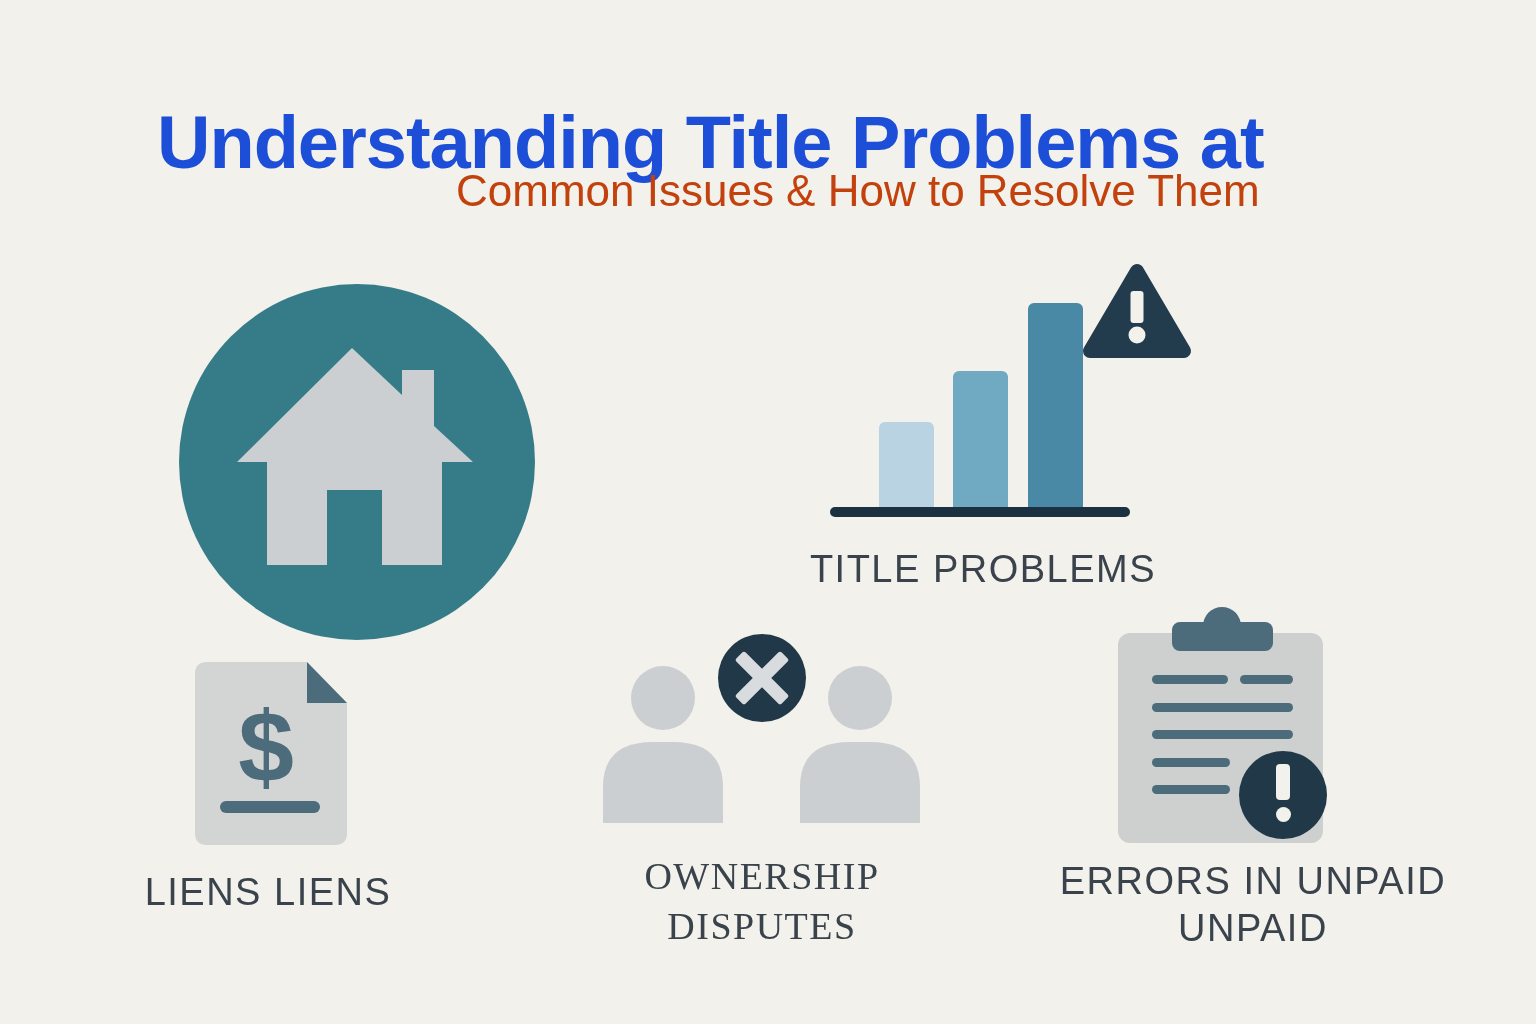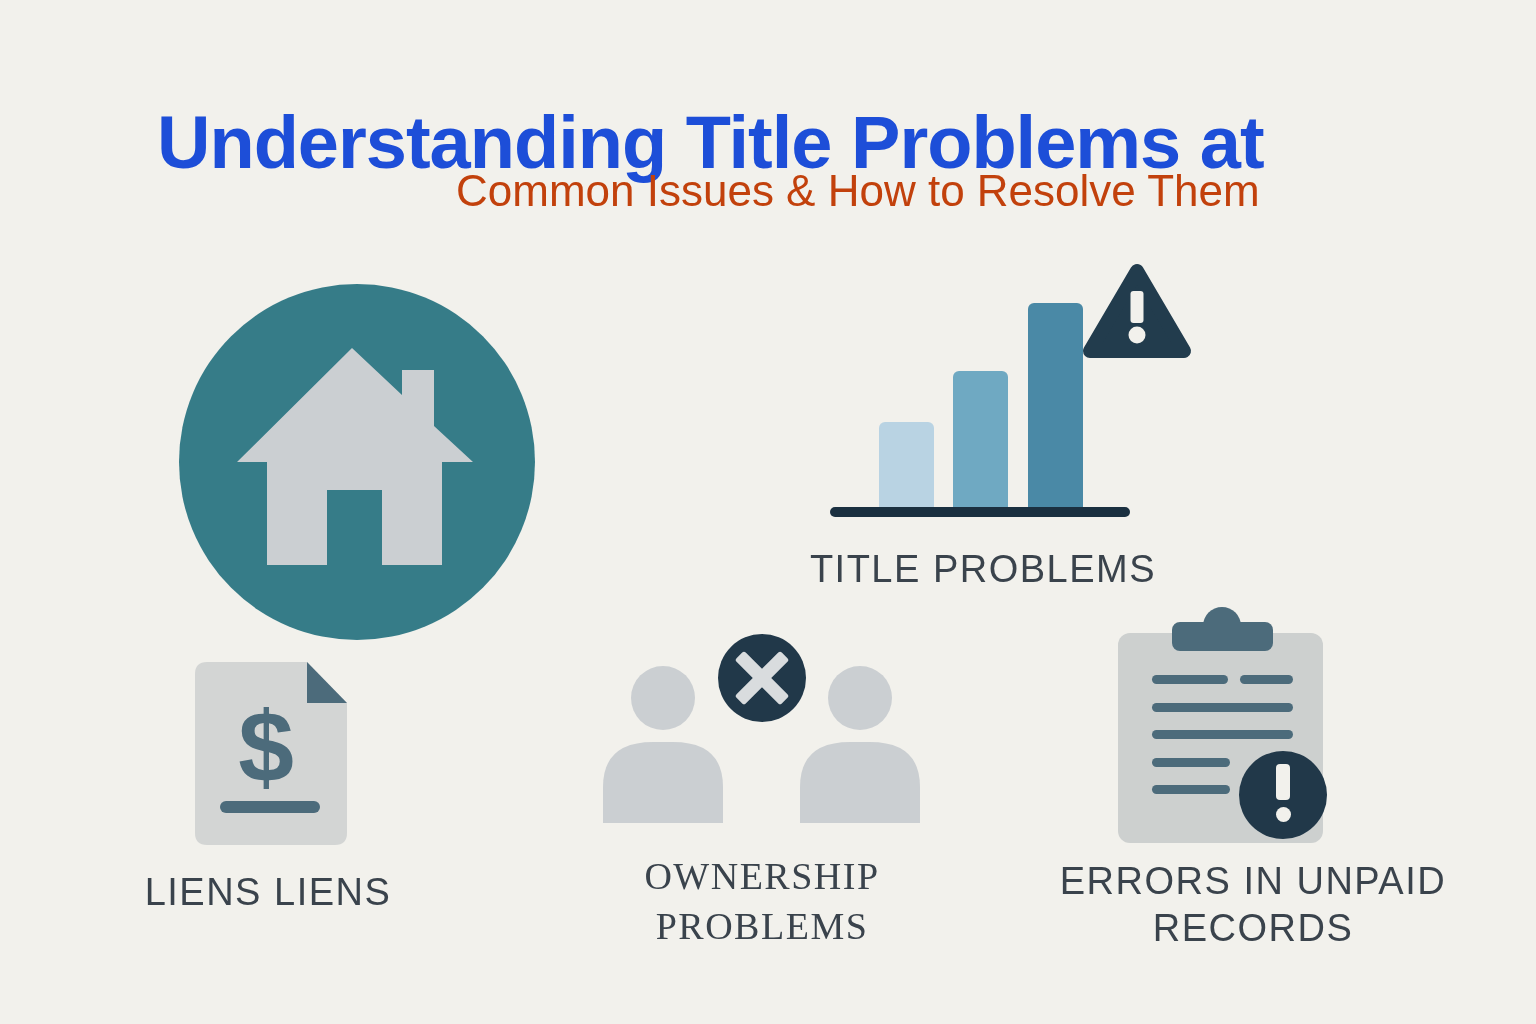--- a/index.html
+++ b/index.html
@@ -137,36 +137,36 @@
   </svg>
   <svg class="x-circle" width="88" height="88" viewBox="0 0 88 88">
     <circle cx="44" cy="44" r="44" fill="#213849"></circle>
     <g transform="rotate(45 44 44)">
       <rect x="12" y="37.5" width="64" height="13" rx="2.5" fill="#d9dcde"></rect>
       <rect x="37.5" y="12" width="13" height="64" rx="2.5" fill="#d9dcde"></rect>
     </g>
   </svg>
   <div class="label ownership">
     <span>OWNERSHIP</span>
-    <span>PROBLEMS</span>
+    <span>DISPUTES</span>
   </div>
 
   <div class="clipboard-group">
     <div class="knob"></div>
     <div class="board"></div>
     <div class="clip"></div>
     <div class="cl-line cl-1a"></div>
     <div class="cl-line cl-1b"></div>
     <div class="cl-line cl-2"></div>
     <div class="cl-line cl-3"></div>
     <div class="cl-line cl-4"></div>
     <div class="cl-line cl-5"></div>
     <div class="alert-circle">
       <div class="bar-mark"></div>
       <div class="dot-mark"></div>
     </div>
   </div>
   <div class="label errors">
     <span>ERRORS IN UNPAID</span>
-    <span>RECORDS</span>
+    <span>UNPAID</span>
   </div>
 
 </div>
 
 </body></html>

